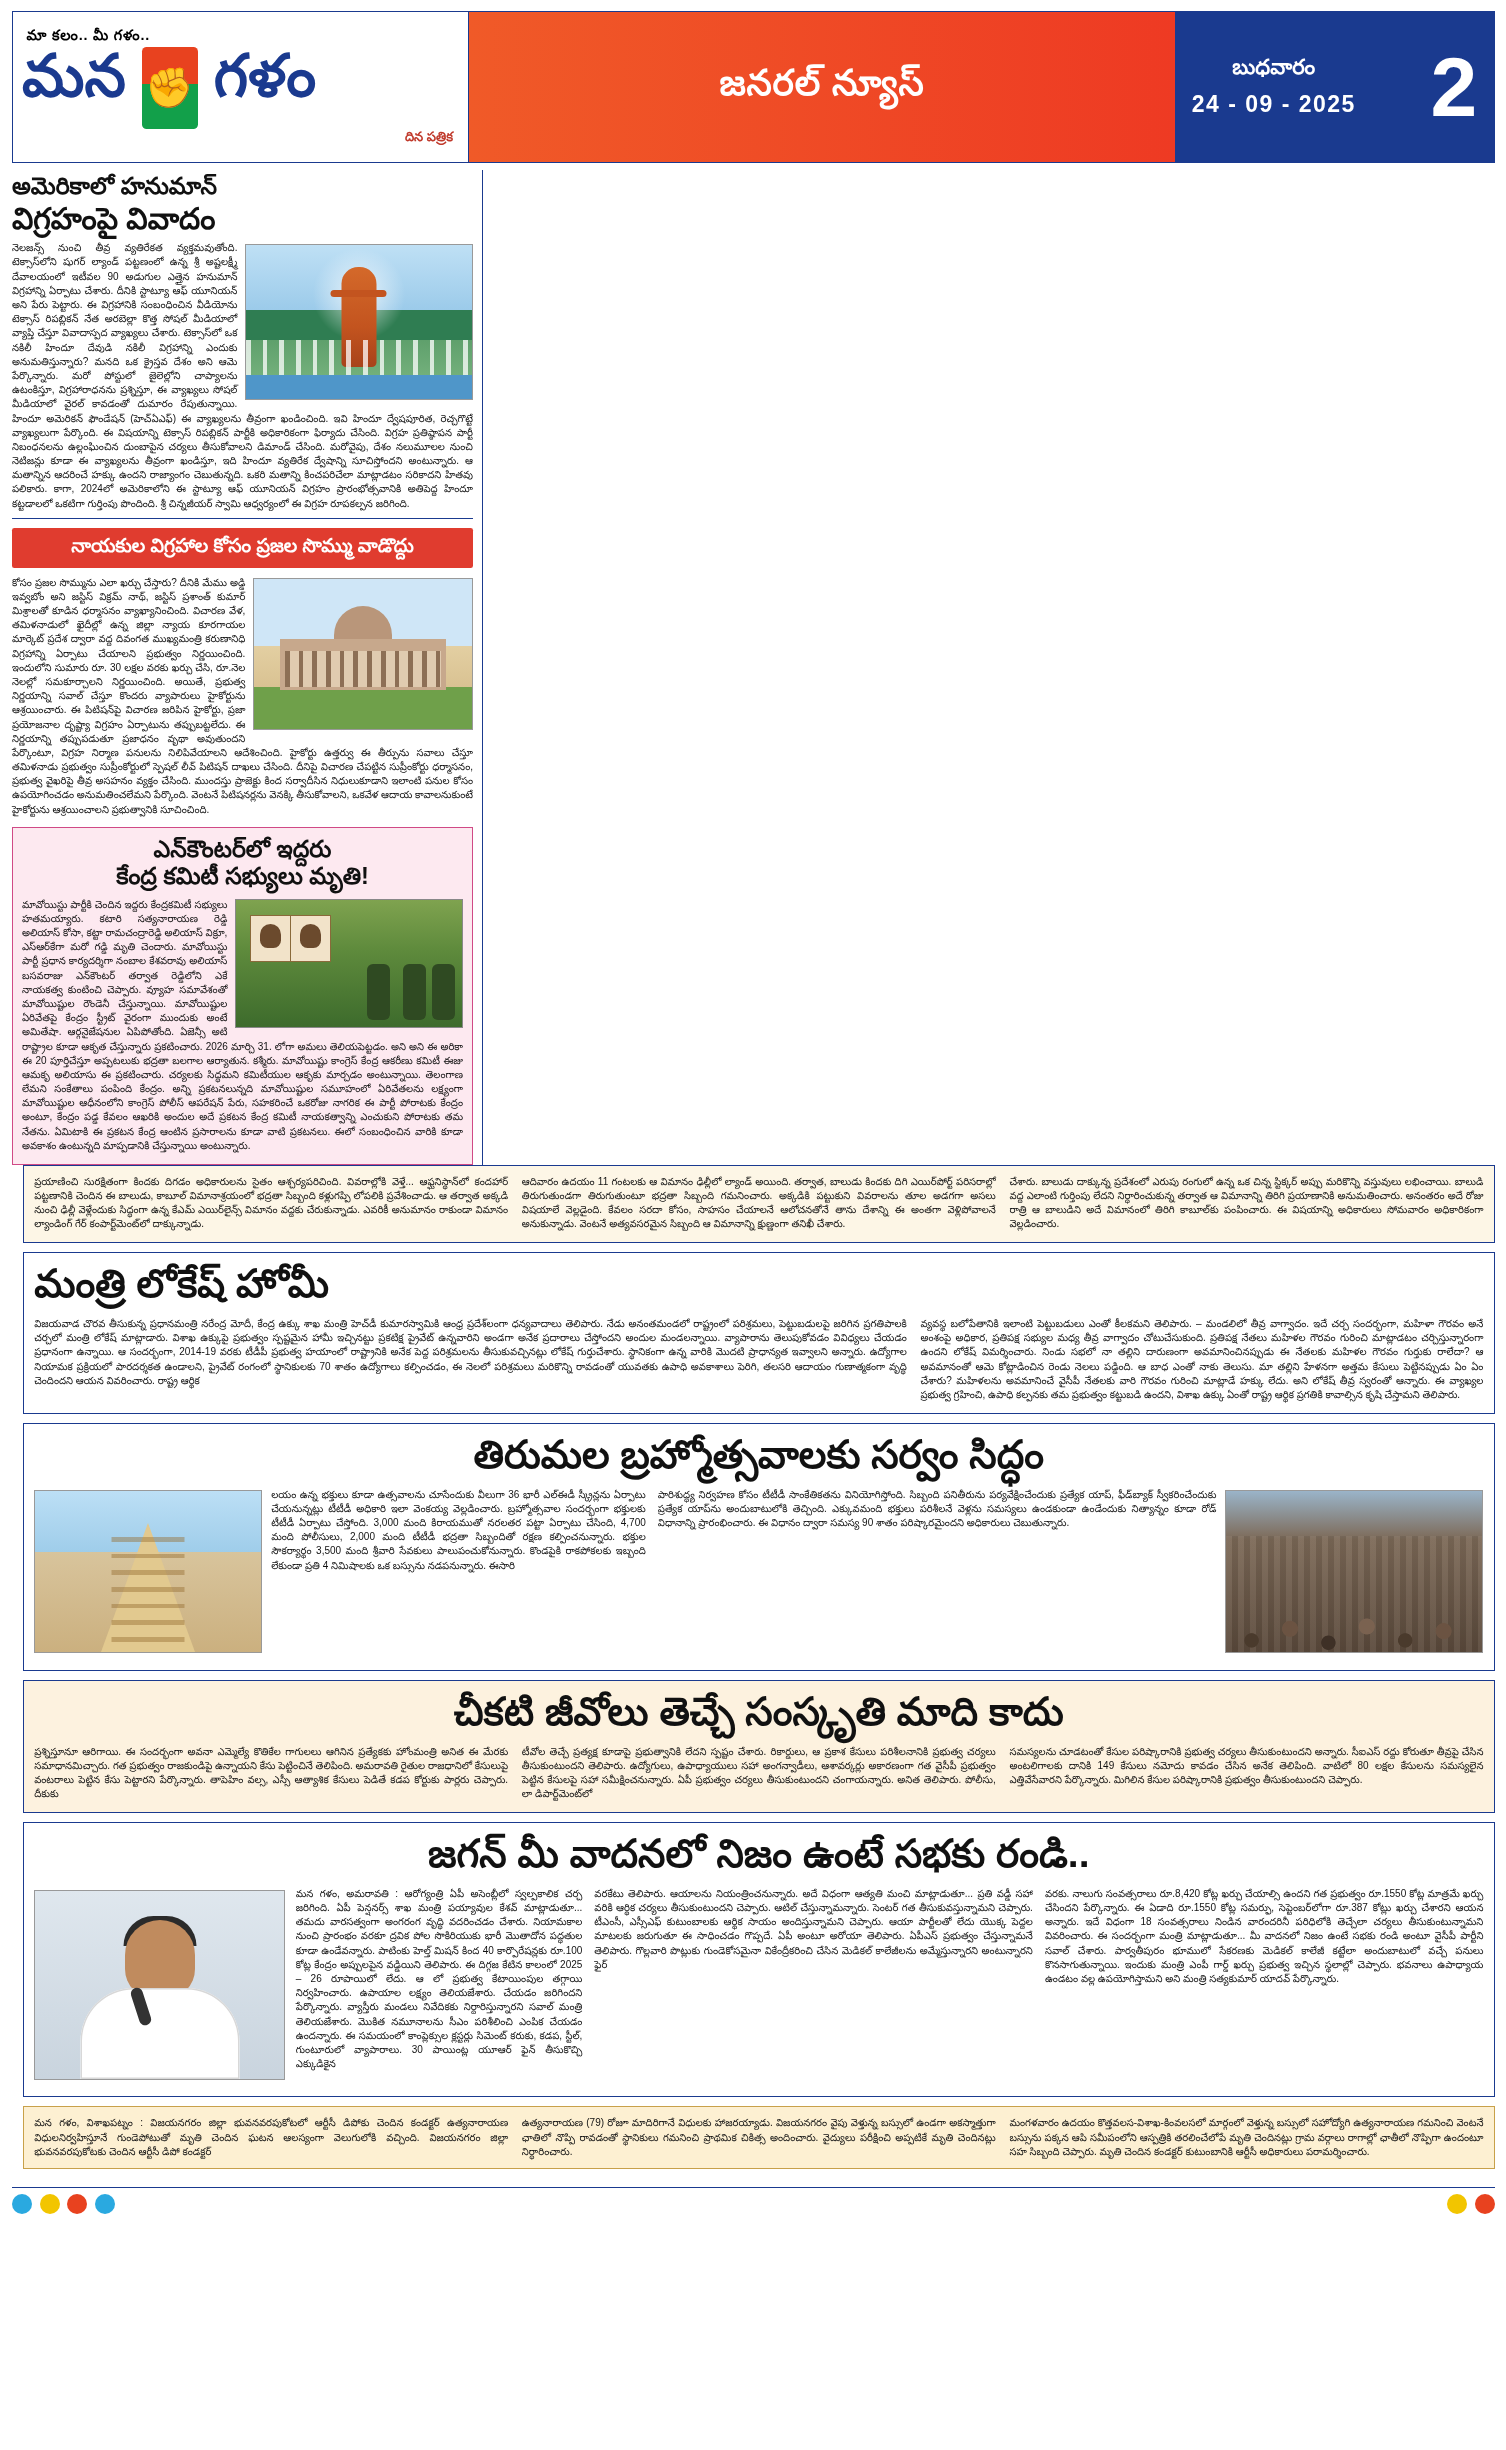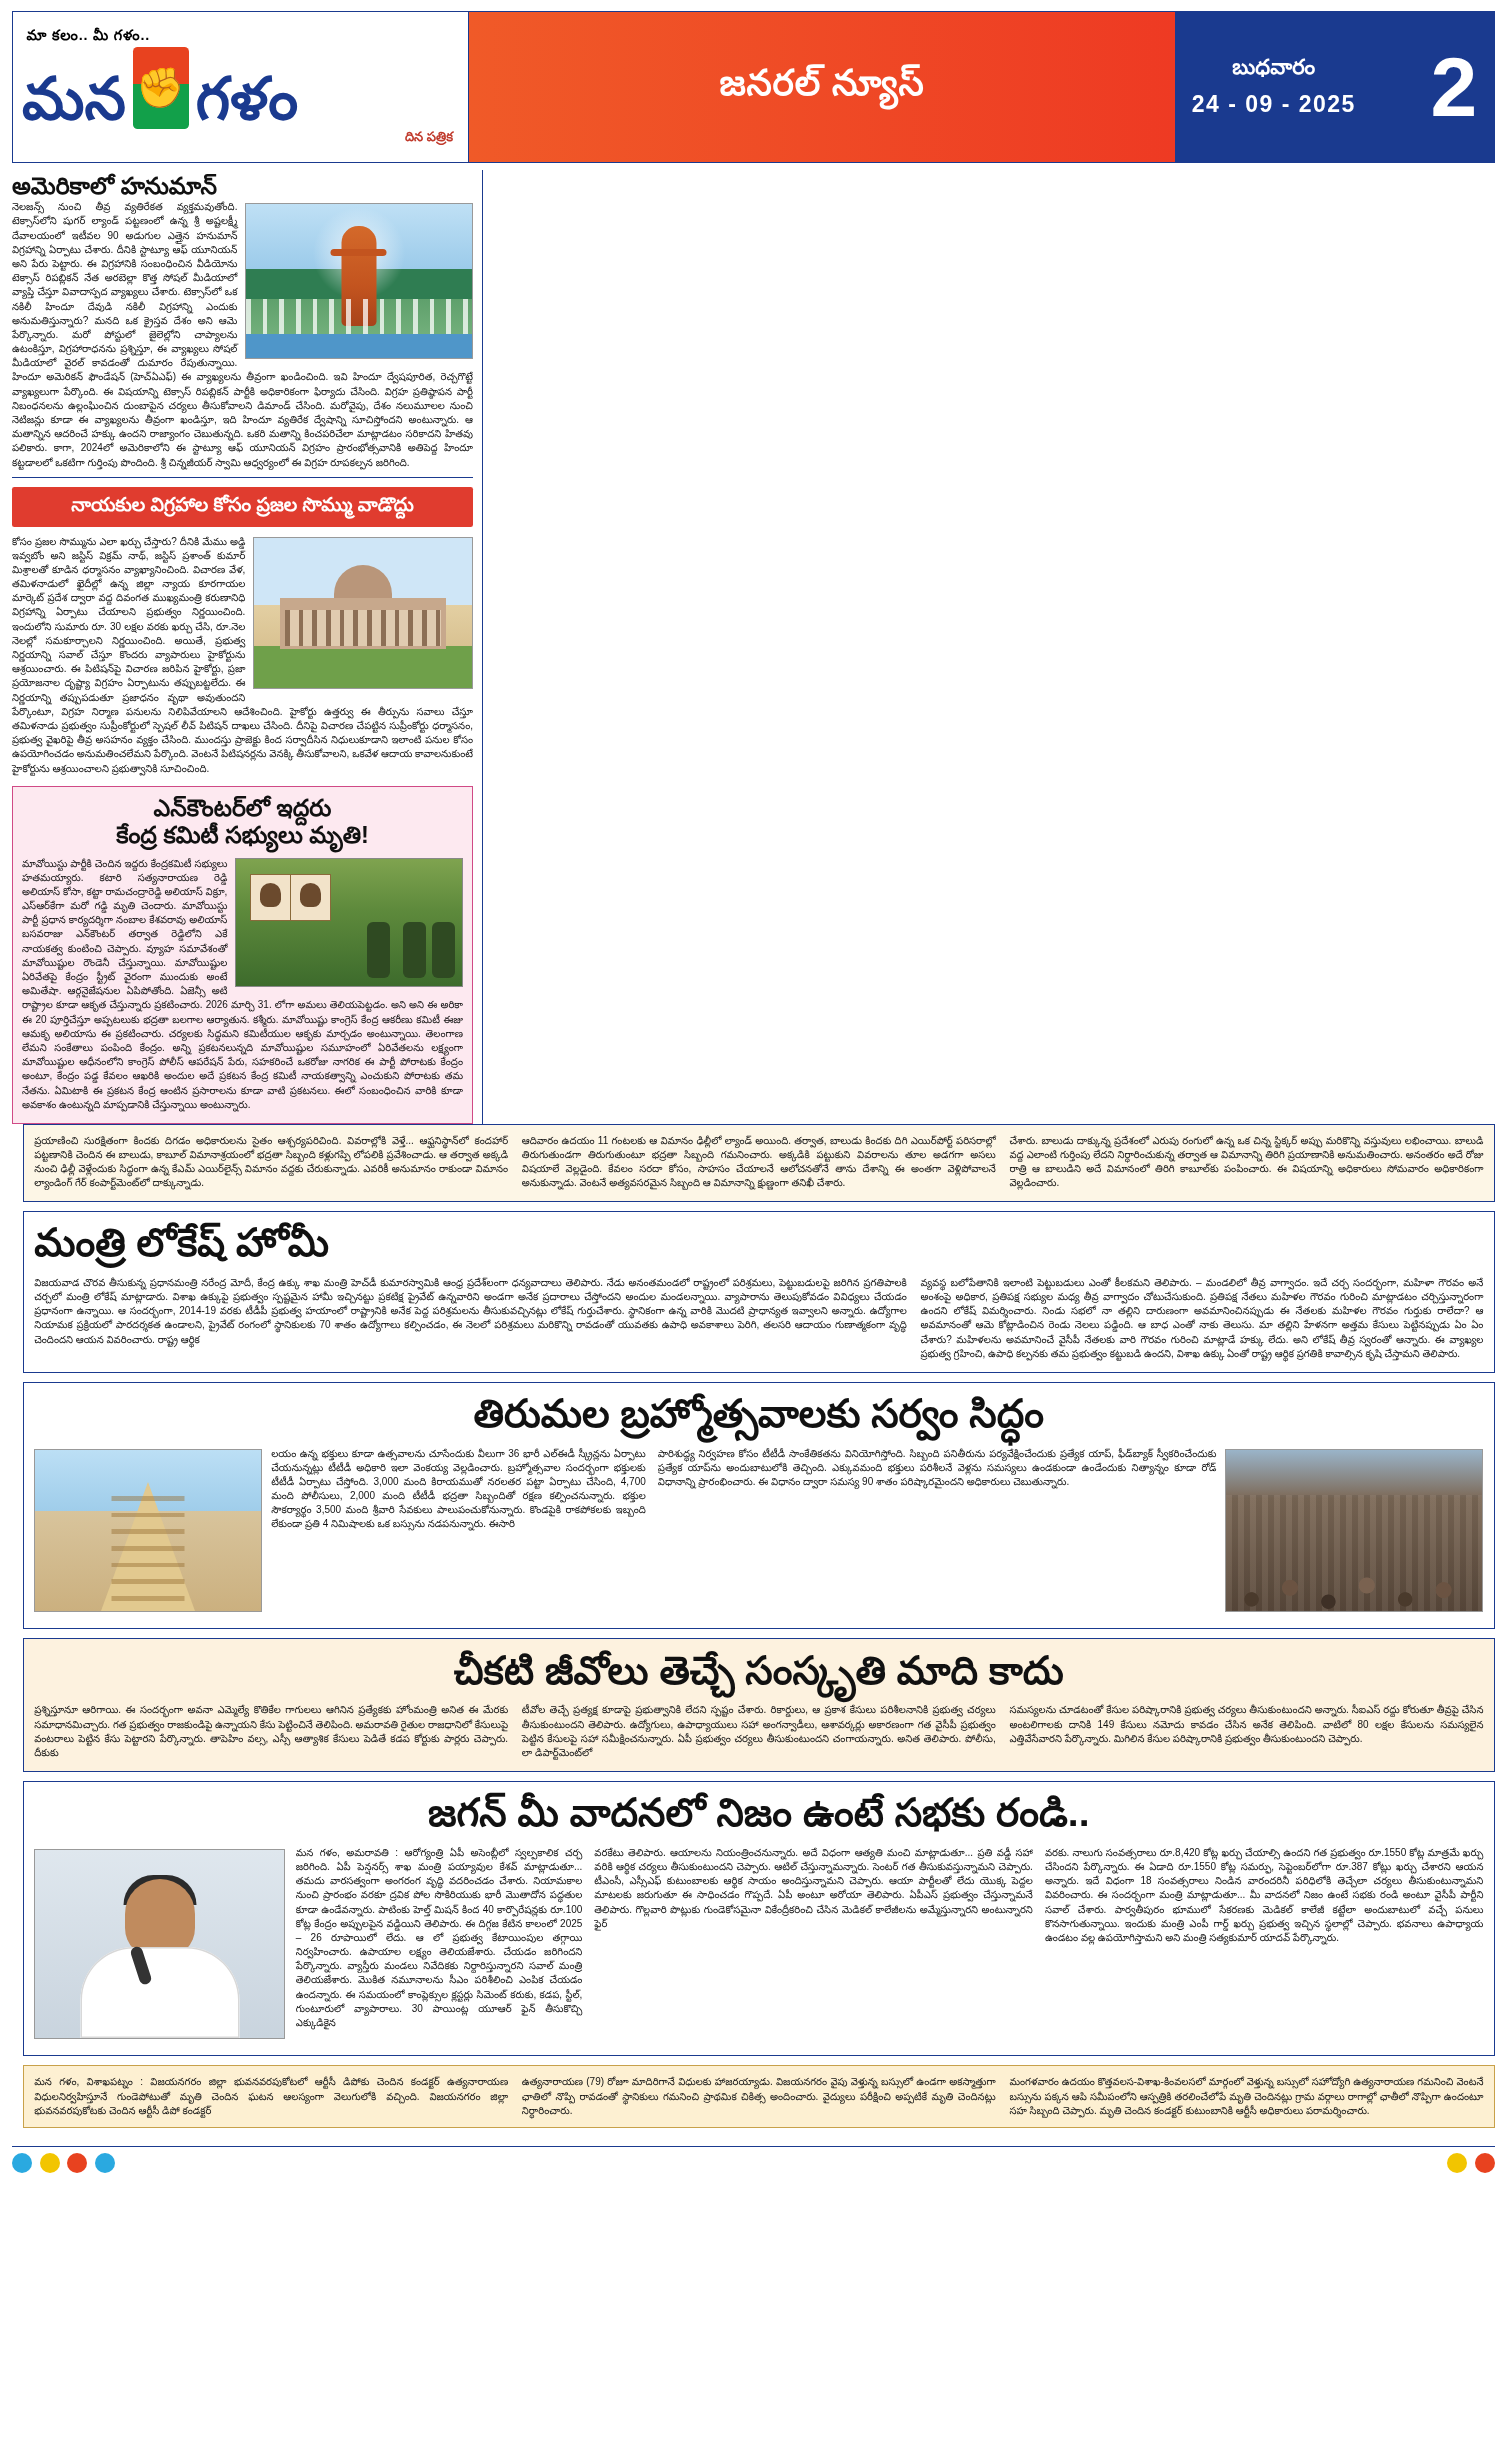--- a/index.html
+++ b/index.html
@@ -37,22 +37,22 @@
   }
   .mast-logo .tagline {
     font-size:14.4px;
     color:#000000;
     font-weight:bold;
     letter-spacing:0.8px;
     padding-left:4.6px;
   }
   .mast-logo .logowrap {
     display:flex;
-    align-items:flex-end;
-    gap:7px;
+    align-items:flex-start;
+    gap:16px;
   }
   .mast-logo .word1, .mast-logo .word2 {
     font-size:59px;
     font-weight:bold;
     color:#1a3a8f;
     line-height:1;
   }
   .mast-fist {
     width:56px; height:82px;
     background:linear-gradient(180deg,#e8421f 0%, #e8421f 45%, #12a04a 45%, #12a04a 100%);
@@ -315,20 +315,21 @@
       <div class="mast-pageno">2</div>
     </div>
   </div>
 
   <div class="content">
 
     <div class="col-left">
 
       <div>
         <div class="lead-head1">అమెరికాలో హనుమాన్</div>
+        <div class="lead-head2">విగ్రహంపై వివాదం</div>
         <div class="photo photo-statue">
           <div class="idol"></div>
             <div class="fountain"></div>
             <div class="pool"></div>
         </div>
         <div class="body-text">నెలజన్స్ నుంచి తీవ్ర వ్యతిరేకత వ్యక్తమవుతోంది. టెక్సాస్‌లోని షుగర్ ల్యాండ్ పట్టణంలో ఉన్న శ్రీ అష్టలక్ష్మీ దేవాలయంలో ఇటీవల 90 అడుగుల ఎత్తైన హనుమాన్ విగ్రహాన్ని ఏర్పాటు చేశారు. దీనికి స్టాట్యూ ఆఫ్ యూనియన్ అని పేరు పెట్టారు. ఈ విగ్రహానికి సంబంధించిన వీడియోను టెక్సాస్ రిపబ్లికన్ నేత అరబెల్లా కొత్త సోషల్ మీడియాలో వ్యాప్తి చేస్తూ వివాదాస్పద వ్యాఖ్యలు చేశారు. టెక్సాస్‌లో ఒక నకిలీ హిందూ దేవుడి నకిలీ విగ్రహాన్ని ఎందుకు అనుమతిస్తున్నారు? మనది ఒక క్రైస్తవ దేశం అని ఆమె పేర్కొన్నారు. మరో పోస్టులో జైలెల్లోని చాప్యాలను ఉటంకిస్తూ, విగ్రహారాధనను ప్రశ్నిస్తూ, ఈ వ్యాఖ్యలు సోషల్ మీడియాలో వైరల్ కావడంతో దుమారం రేపుతున్నాయి. హిందూ అమెరికన్ ఫౌండేషన్ (హెచ్ఏఎఫ్) ఈ వ్యాఖ్యలను తీవ్రంగా ఖండించింది. ఇవి హిందూ ద్వేషపూరిత, రెచ్చగొట్టే వ్యాఖ్యలుగా పేర్కొంది. ఈ విషయాన్ని టెక్సాస్ రిపబ్లికన్ పార్టీకి అధికారికంగా ఫిర్యాదు చేసింది. విగ్రహ ప్రతిష్ఠాపన పార్టీ నిబంధనలను ఉల్లంఘించిన దుంబాపైన చర్యలు తీసుకోవాలని డిమాండ్ చేసింది. మరోవైపు, దేశం నలుమూలల నుంచి నెటిజన్లు కూడా ఈ వ్యాఖ్యలను తీవ్రంగా ఖండిస్తూ, ఇది హిందూ వ్యతిరేక ద్వేషాన్ని సూచిస్తోందని అంటున్నారు. ఆ మతాన్నిన ఆదరించే హక్కు ఉందని రాజ్యాంగం చెబుతున్నది. ఒకరి మతాన్ని కించపరిచేలా మాట్లాడటం సరికాదని హితవు పలికారు. కాగా, 2024లో అమెరికాలోని ఈ స్టాట్యూ ఆఫ్ యూనియన్ విగ్రహం ప్రారంభోత్సవానికి అతిపెద్ద హిందూ కట్టడాలలో ఒకటిగా గుర్తింపు పొందింది. శ్రీ చిన్నజీయర్ స్వామి ఆధ్వర్యంలో ఈ విగ్రహ రూపకల్పన జరిగింది.</div>
       </div>
 
       <div style="clear:both"></div>
       <hr class="hrule">

